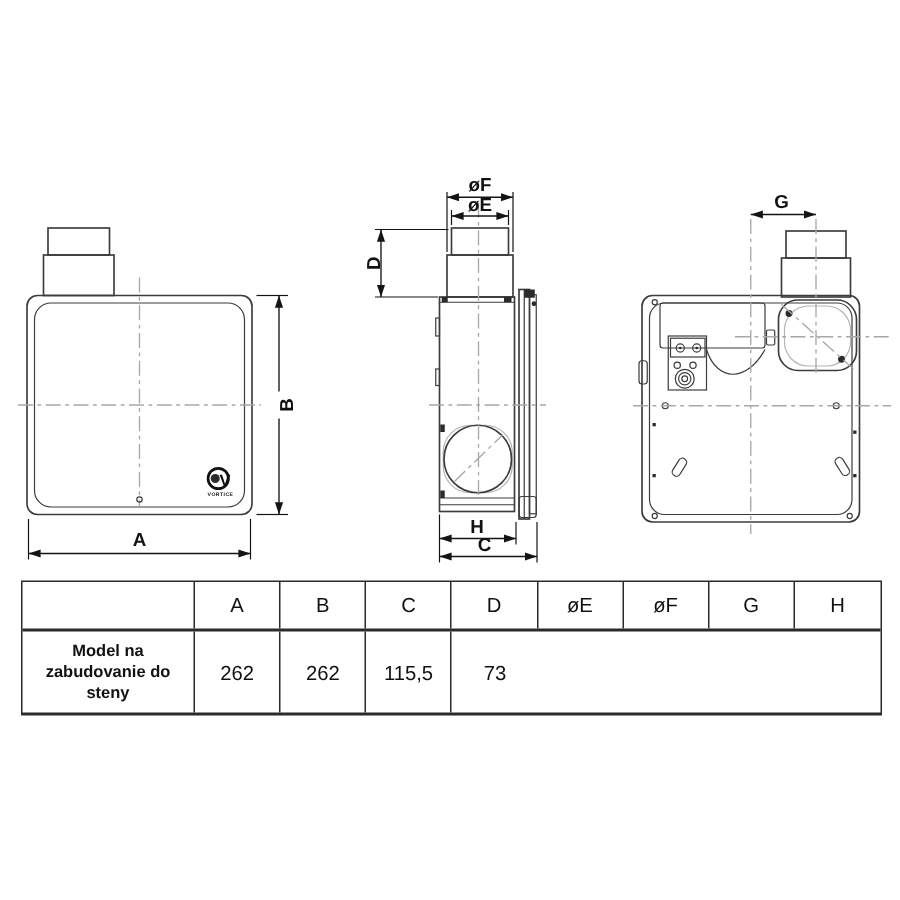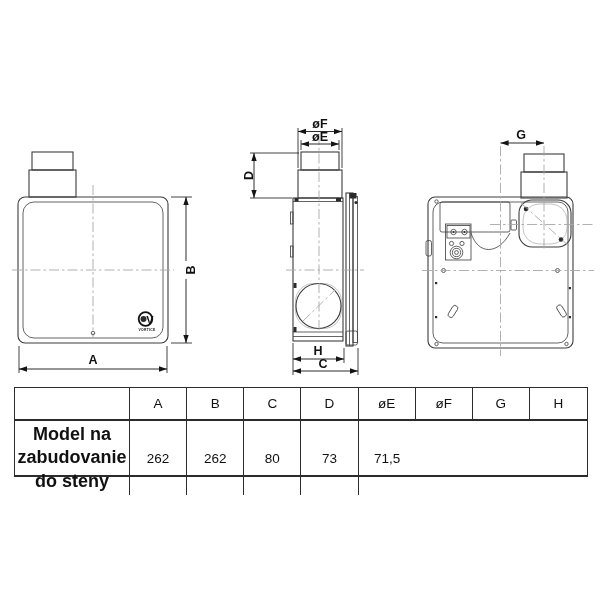--- a/index.html
+++ b/index.html
@@ -18,21 +18,21 @@
   
   .dim-table{position:absolute;left:14px;top:387px;width:574px;
      border:1.3px solid #2b2b2b;border-bottom:2.6px solid #2b2b2b;box-sizing:border-box;
      background:#fff;color:#111;}
   .trow{display:grid;grid-template-columns:115px repeat(8,1fr);}
   .trow.hdr{height:31px;border-bottom:2.6px solid #2b2b2b;}
   .trow.dat{height:54px;}
   .tcell{border-right:1.3px solid #2b2b2b;display:flex;align-items:center;justify-content:center;
      font-size:13.5px;box-sizing:border-box;}
   .tcell:last-child{border-right:none;}
-  .rowlabel{font-weight:bold;font-size:18px;text-align:center;line-height:1.3;padding:2px 6px;}
+  .rowlabel{font-weight:bold;font-size:11px;text-align:center;line-height:1.3;padding:2px 6px;}
 </style>
 </head>
 <body>
 
 <div id="canvas">
 
 <svg width="600" height="600" viewBox="0 0 600 600">
   <defs>
     <marker id="ar" orient="auto" markerWidth="11" markerHeight="8" refX="9" refY="3">
       <path d="M0,0 L9,3 L0,6 z" fill="#141414"></path>
@@ -208,19 +208,18 @@
     <div class="tcell">D</div>
     <div class="tcell">øE</div>
     <div class="tcell">øF</div>
     <div class="tcell">G</div>
     <div class="tcell">H</div>
   </div>
   <div class="trow dat">
     <div class="tcell rowlabel">Model na zabudovanie do steny</div>
     <div class="tcell">262</div>
     <div class="tcell">262</div>
-    <div class="tcell">80</div>
+    <div class="tcell">115,5</div>
     <div class="tcell">73</div>
-    <div class="tcell">71,5</div>
   </div>
 </div>
 
 </div>
 
 </body></html>

